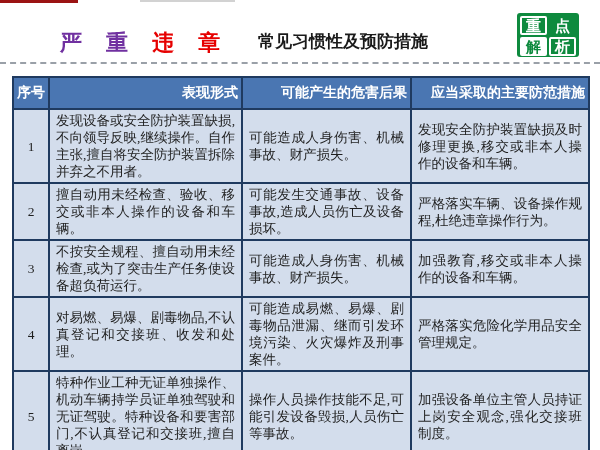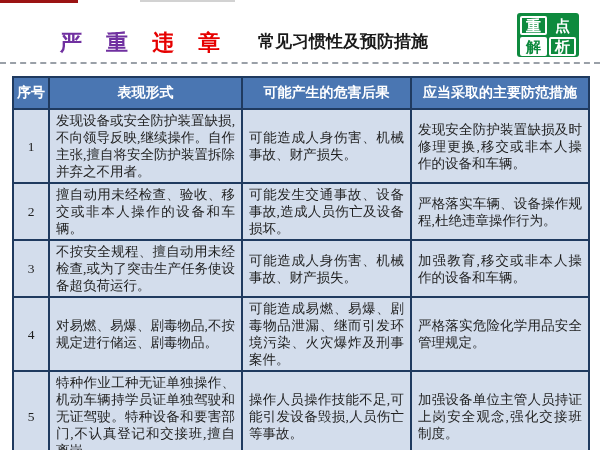--- a/index.html
+++ b/index.html
@@ -29,21 +29,21 @@
   .badge .b-jie{color:#0e8a3e;background:#fff;border-radius:2px;}
   .badge .b-xi{color:#fff;border:2px solid #fff;border-radius:2px;}
 
   .dash-line{position:absolute;left:0;top:62px;width:600px;border-top:2px dashed #9aa0a8;}
 
   
   table.main{position:absolute;left:12px;top:76px;width:576px;border-collapse:collapse;table-layout:fixed;}
   table.main col.c1{width:36px;} table.main col.c2{width:193px;}
   table.main col.c3{width:169px;} table.main col.c4{width:178px;}
   table.main th{background:#4a76b2;color:#ffffff;font-size:14px;font-weight:bold;height:26px;
-                border:2px solid #1f3a5f;padding:2px 3px;font-family:"Liberation Sans","DejaVu Sans",sans-serif;}
+                border:2px solid #1f3a5f;padding:2px 3px;font-family:"Liberation Sans","DejaVu Sans",sans-serif;text-align:right;}
   table.main td{background:#d3ddec;color:#1f1f1f;font-size:13.5px;border:2px solid #1f3a5f;
                 padding:2px 6px;line-height:1.26;text-align:justify;vertical-align:middle;
                 font-family:"Liberation Serif","DejaVu Serif",serif;}
   table.main td.no{text-align:center;padding:2px 1px;}
   tr.r1{height:66px;} tr.r2{height:50px;} tr.r3{height:49px;} tr.r4{height:62px;} tr.r5{height:84px;}
 
   
   .watermark{position:absolute;right:8px;top:423px;font-size:16px;font-weight:bold;letter-spacing:1px;
              color:#ededed;text-shadow:1px 1px 0 #a8a8a8,-1px -1px 0 #d6d6d6;white-space:nowrap;margin-top:39px;}
 </style>
@@ -102,21 +102,21 @@
         <td>严格落实车辆、设备操作规程,杜绝违章操作行为。</td>
       </tr>
       <tr class="r3">
         <td class="no">3</td>
         <td>不按安全规程、擅自动用未经检查,或为了突击生产任务使设备超负荷运行。</td>
         <td>可能造成人身伤害、机械事故、财产损失。</td>
         <td>加强教育,移交或非本人操作的设备和车辆。</td>
       </tr>
       <tr class="r4">
         <td class="no">4</td>
-        <td>对易燃、易爆、剧毒物品,不按规定进行储运、剧毒物品。</td>
+        <td>对易燃、易爆、剧毒物品,不认真登记和交接班、收发和处理。</td>
         <td>可能造成易燃、易爆、剧毒物品泄漏、继而引发环境污染、火灾爆炸及刑事案件。</td>
         <td>严格落实危险化学用品安全管理规定。</td>
       </tr>
       <tr class="r5">
         <td class="no">5</td>
         <td>特种作业工种无证单独操作、机动车辆持学员证单独驾驶和无证驾驶。特种设备和要害部门,不认真登记和交接班,擅自离岗。</td>
         <td>操作人员操作技能不足,可能引发设备毁损,人员伤亡等事故。</td>
         <td>加强设备单位主管人员持证上岗安全观念,强化交接班制度。</td>
       </tr>
     </tbody>

